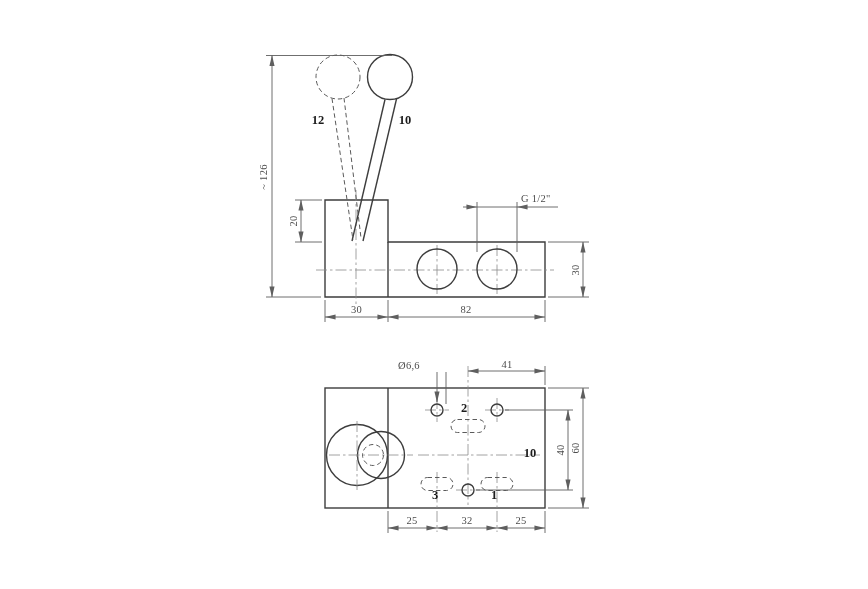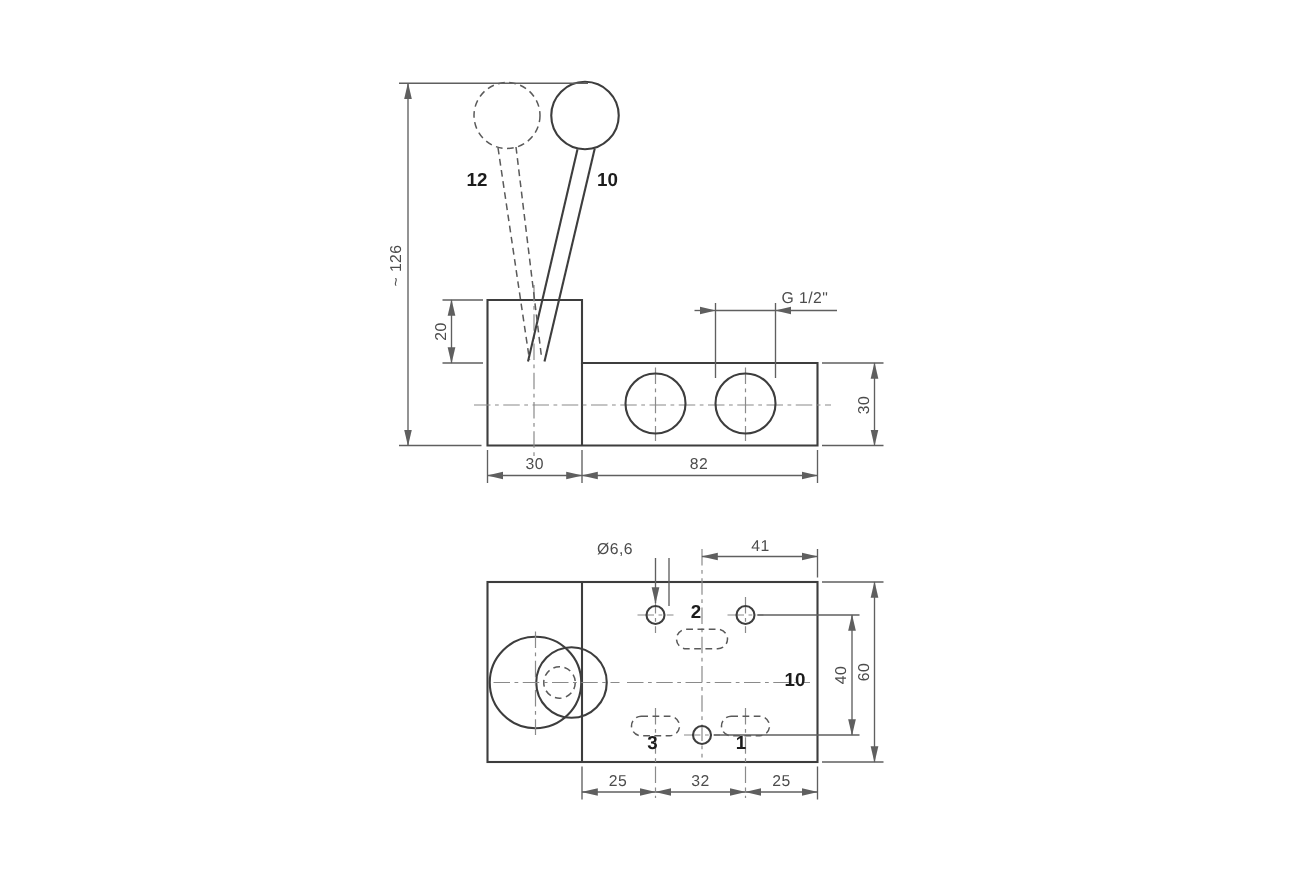--- a/index.html
+++ b/index.html
@@ -1,17 +1,17 @@
 <!DOCTYPE html>
 <html><head>
 <meta charset="utf-8">
 <style>
   html,body{margin:0;padding:0;background:#ffffff;}
   .canvas{position:relative;width:868px;height:589px;background:#ffffff;overflow:hidden;
-          font-family:Liberation Sans, sans-serif;}
+          font-family:Liberation Serif, serif;}
   svg{position:absolute;left:0;top:0;}
   
   .obj{stroke:#3d3d3d;stroke-width:1.4;fill:none;}
   
   .hid{stroke:#5a5a5a;stroke-width:1;fill:none;stroke-dasharray:4.5 3;}
   
   .cen{stroke:#8a8a8a;stroke-width:0.8;fill:none;stroke-dasharray:11 3 2.5 3;}
   
   .dim{stroke:#5f5f5f;stroke-width:0.9;fill:none;}
   text.dimtxt{font-size:10.5px;fill:#4c4c4c;letter-spacing:0.3px;}

